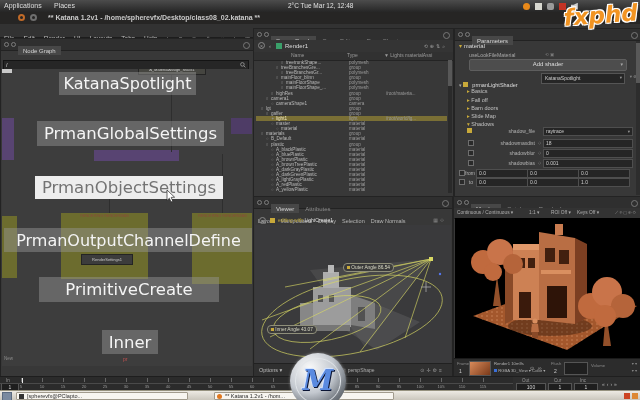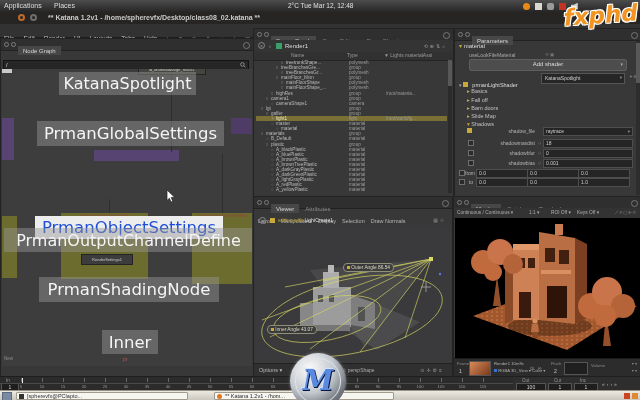--- a/index.html
+++ b/index.html
@@ -20,21 +20,21 @@
   .pdots{position:absolute;left:3px;top:3px;width:12px;height:5px;}
   .pdot{position:absolute;width:5px;height:5px;border:1px solid #7d7d7d;border-radius:50%;box-sizing:border-box;}
   .ptab{display:inline-block;font-size:6px;color:#d5d5d5;background:#474747;padding:2px 5px 1px 5px;margin-right:1px;}
   .ptab.off{background:transparent;color:#8b8b8b;}
   .tabrow{position:absolute;left:17px;top:0;height:11px;}
   .rbtn{position:absolute;right:3px;top:3px;width:5px;height:5px;border:1px solid #777;border-radius:50%;}
   
   .nglabel{position:absolute;display:flex;align-items:center;justify-content:center;
            background:rgba(150,150,150,.46);color:#f4f4f4;
            font-family:"DejaVu Sans",sans-serif;overflow:hidden;}
-  .nglabel.sel{background:#ededed;color:#1d4ed8;margin-top:40px;}
+  .nglabel.sel{background:#ededed;color:#737373;}
   
   .sgrow{position:relative;height:5.1px;font-size:4.6px;color:#b9b9b9;line-height:5.1px;}
   .sgrow.sel{background:#7a6f35;color:#f2e9c2;}
   .sgname{position:absolute;top:0;}
   .sgtype{position:absolute;left:93px;top:0;color:#9b9b9b;}
   .sgextra{position:absolute;left:130px;top:0;color:#9b9b9b;}
   .colhead{font-size:5px;color:#9a9a9a;}
   
   .pbox{position:absolute;background:#252525;border:1px solid #4e4e4e;color:#cfcfcf;
         font-size:5px;line-height:7px;padding-left:2px;}
@@ -149,21 +149,21 @@
         <div class="smallnode" style="left:20px;top:41px;width:50px;height:9px;line-height:9px;background:#3c3c3c;">RenderSettings1</div>
       </div>
       <div class="olive" style="left:190px;top:144px;width:61px;height:71px;">
         <div class="olabel">RENDERING RENDERMAN</div>
       </div>
       <div id="ng-labels">
           <div class="nglabel" style="left: 57px; top: 3px; width: 137px; height: 23px; font-size: 16px;">KatanaSpotlight</div>
           <div class="nglabel" style="left: 35px; top: 52px; width: 187px; height: 25px; font-size: 16.5px;">PrmanGlobalSettings</div>
           <div class="nglabel sel" style="left: 33px; top: 107px; width: 188px; height: 23px; font-size: 16.5px;">PrmanObjectSettings</div>
           <div class="nglabel" style="left: 2px; top: 159px; width: 249px; height: 24px; font-size: 16px;">PrmanOutputChannelDefine</div>
-          <div class="nglabel" style="left: 37px; top: 208px; width: 180px; height: 25px; font-size: 16.5px;">PrmanShadingNode</div>
+          <div class="nglabel" style="left: 37px; top: 208px; width: 180px; height: 25px; font-size: 16.5px;">PrimitiveCreate</div>
           <div class="nglabel" style="left: 100px; top: 261px; width: 56px; height: 24px; font-size: 16.5px;">Inner</div>
         </div>
 
       <svg class="abs" style="left:164px;top:121px;z-index:4;" width="9" height="13" viewBox="0 0 9 13">
         <path d="M1,0 L1,10.5 L3.4,8.2 L5,12 L6.8,11.2 L5.2,7.4 L8.6,7.2 Z" fill="#fff" stroke="#222" stroke-width="0.7"></path>
       </svg>
 
       <div class="abs txt" style="left:2px;top:287px;font-size:4.5px;color:#8c8c8c;">New</div>
       <div class="abs txt" style="left:121px;top:287px;font-size:5px;color:#c05050;">pr</div>
     </div>

